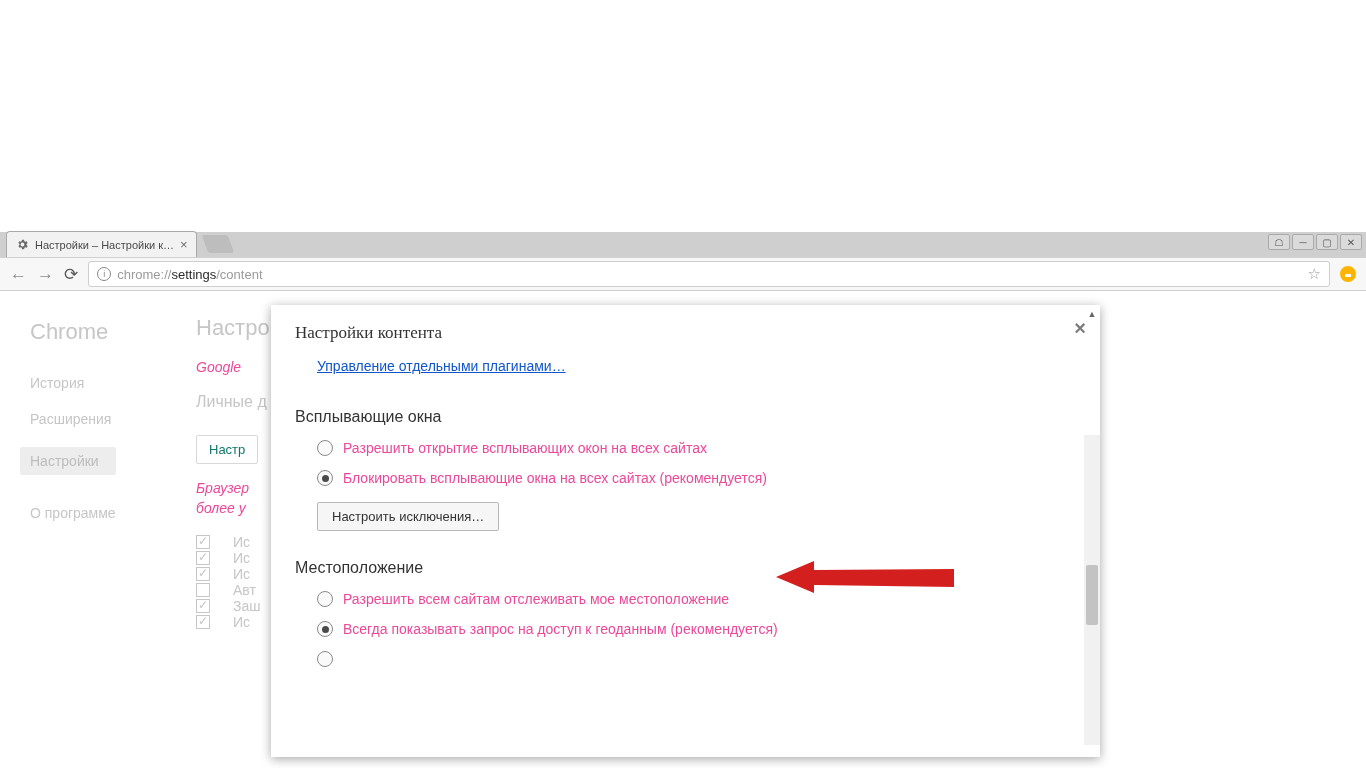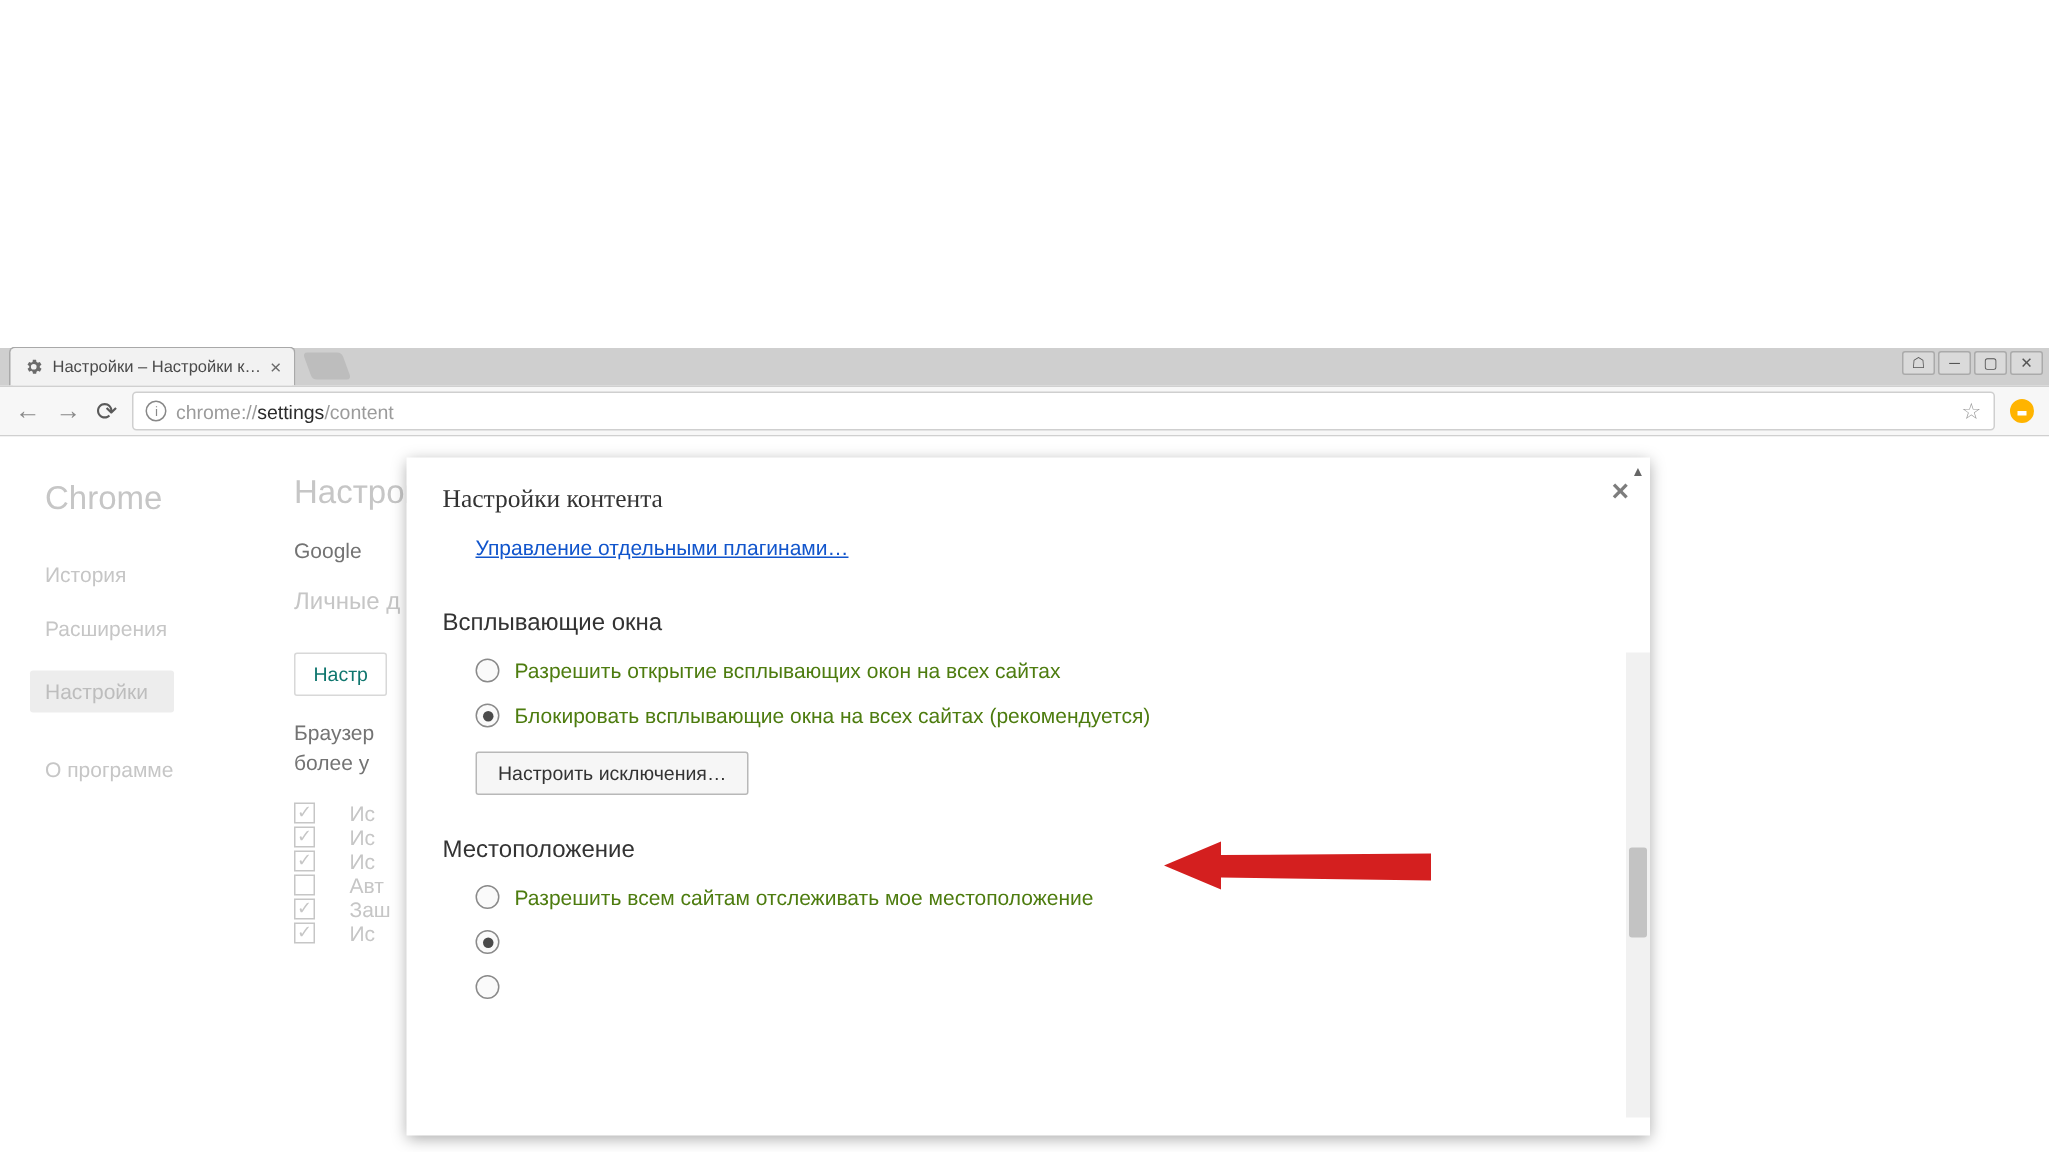--- a/index.html
+++ b/index.html
@@ -72,21 +72,21 @@
   .sidebar .brand { font-size:22px; color:#c6c6c6; margin-bottom:10px; }
   .sidebar .item { color:#c6c6c6; }
   .sidebar .item.active {
     background:#ededed; color:#bdbdbd; padding:6px 14px 6px 10px; margin-left:-10px;
     border-radius:2px;
   }
   .main-col {
     position:absolute; left:196px; top:24px; font-size:14px;
   }
   .main-col .h { font-size:22px; color:#c6c6c6; margin-bottom:18px; }
-  .main-col .line { color:#737373; margin-bottom:18px; }
+  .main-col .line { color:#ec4899; margin-bottom:18px;font-style:italic; }
   .ghost-btn {
     display:inline-block; border:1px solid #d8d8d8; padding:6px 12px; color:#0f766e;
     font-size:13px; border-radius:2px; margin-top:6px;
   }
   .check-line { display:flex; align-items:center; gap:23px; margin-top:0; color:#c6c6c6; }
   .fake-check { width:14px; height:14px; border:1px solid #c6c6c6; background:#fff; position:relative; }
   .fake-check.checked::after { content:"✓"; position:absolute; left:1px; top:-2px; font-size:12px; color:#c6c6c6; }
 
   
   .overlay {
@@ -111,21 +111,21 @@
     display:flex; align-items:center; justify-content:center;
   }
   .modal-scroll .arrow-up { top:-126px; }
   .modal-body {
     padding:18px 24px 0 24px; height:100%; overflow:hidden;
   }
   .modal-body h1 { font-size:17px; font-weight:normal; color:#333; margin-bottom:14px;font-family:Liberation Serif, serif; }
   .modal-body .link { color:#1155cc; text-decoration:underline; font-size:14px; margin-left:22px; display:inline-block; margin-bottom:24px; cursor:pointer; }
   .section-title { font-size:16px; color:#333; margin:10px 0 14px 0; }
   .radio-row {
-    display:flex; align-items:center; gap:10px; margin:0 0 14px 22px; font-size:14px; color:#4d7c0f;
+    display:flex; align-items:center; gap:10px; margin:0 0 14px 22px; font-size:14px; color:#ec4899;
   }
   .radio {
     width:16px; height:16px; border:1px solid #8a8a8a; border-radius:50%; background:#fafafa;
     display:inline-flex; align-items:center; justify-content:center; cursor:pointer;
   }
   .radio.sel::after { content:""; width:7px; height:7px; border-radius:50%; background:#4a4a4a; }
   .exceptions-btn {
     margin:2px 0 0 22px; padding:6px 14px; font-size:13px; color:#333;
     background:#f6f6f6; border:1px solid #b8b8b8; border-radius:2px; cursor:pointer;
   }
@@ -244,20 +244,21 @@
         <button class="exceptions-btn">Настроить исключения…</button>
 
         
         <div class="section-title" style="margin-top:28px">Местоположение</div>
         <div class="radio-row">
           <span class="radio"></span>
           <span>Разрешить всем сайтам отслеживать мое местоположение</span>
         </div>
         <div class="radio-row">
           <span class="radio sel"></span>
+          <span>Всегда показывать запрос на доступ к геоданным (рекомендуется)</span>
         </div>
         <div class="radio-row">
           <span class="radio"></span>
         </div>
       </div>
 
       <svg class="red-arrow" viewBox="0 0 180 40">
         <polygon points="0,20 38,4 38,13 178,12 178,30 38,28 38,36" fill="#d41f1f"></polygon>
       </svg>
 

